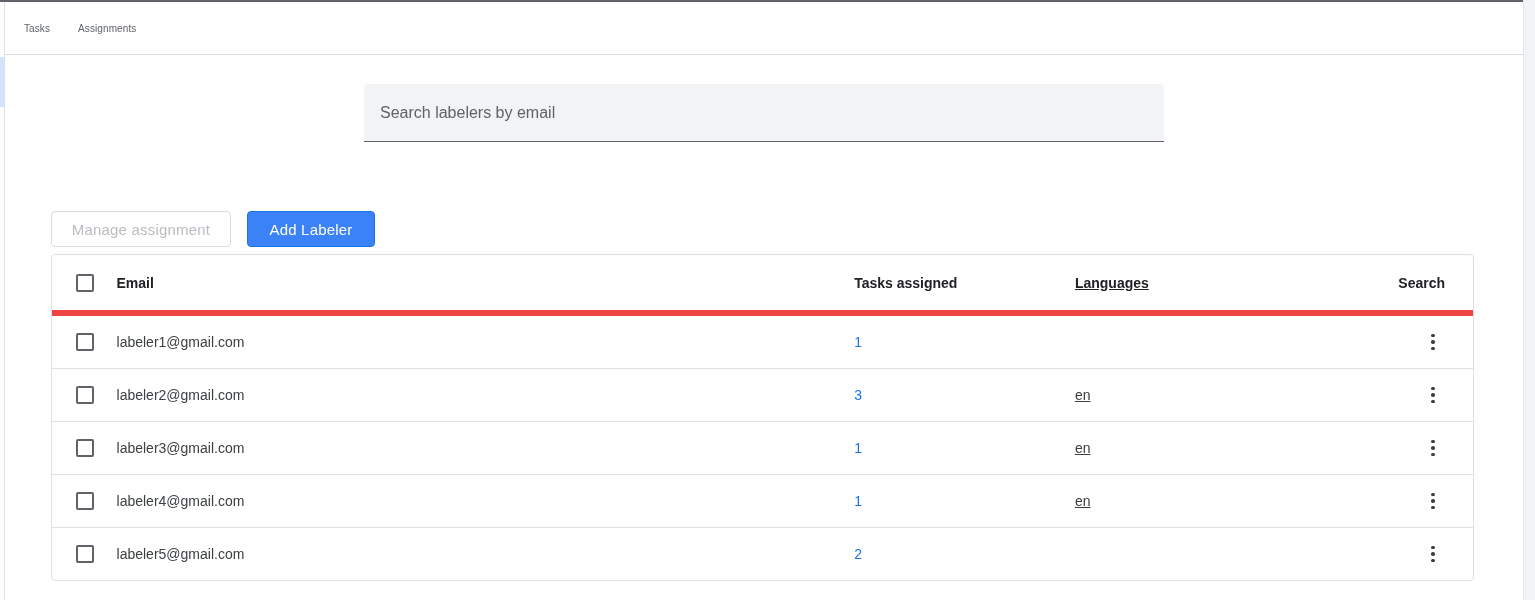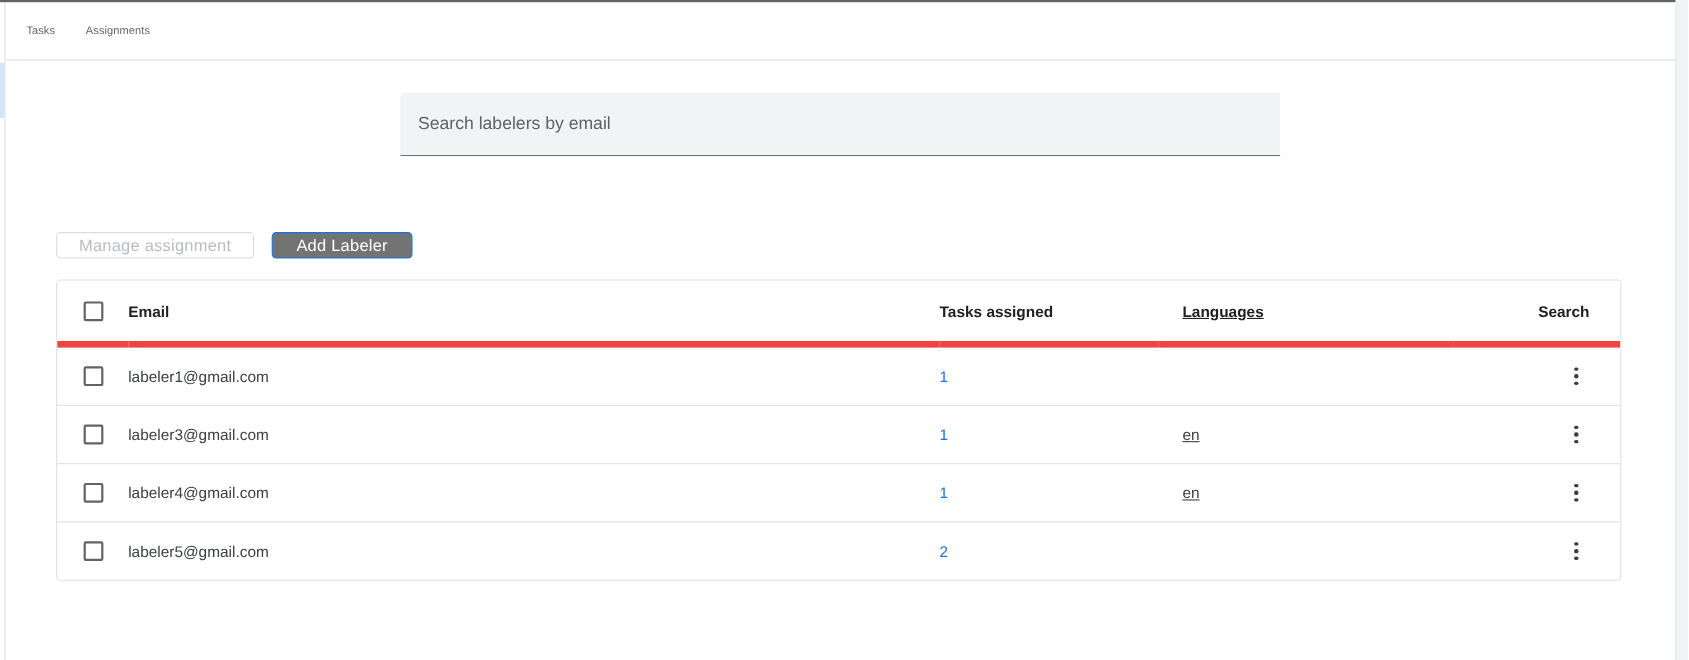--- a/index.html
+++ b/index.html
@@ -170,37 +170,37 @@
     top: 211px;
     left: 51px;
     display: flex;
     align-items: center;
     gap: 16px;
   }
   .btn {
     font-family: "Liberation Sans", sans-serif;
     font-size: 15px;
     letter-spacing: .2px;
-    height: 24px;
+    height: 36px;
     border-radius: 4px;
     padding: 0 16px;
     cursor: pointer;
     box-sizing: border-box;
     display: inline-flex;
     align-items: center;
     justify-content: center;
   }
   .btn-outline {
     background: #ffffff;
     border: 1px solid #dadce0;
     color: #b9bcc0;
     min-width: 180px;
   }
   .btn-filled {
-    background: #737373;
+    background: #3b82f6;
     border: 1px solid #1a73e8;
     color: #ffffff;
     font-weight: 500;
     min-width: 128px;
   }
 
   
   .table-card {
     position: absolute;
     top: 254px;
@@ -341,20 +341,37 @@
           <td class="col-lang lang-cell"></td>
           <td class="col-act">
             <span class="kebab">
                 <i></i>
                 <i></i>
                 <i></i>
               </span>
           </td>
         </tr>
 
+        <tr>
+          <td class="col-check">
+            <span class="cb"></span>
+          </td>
+          <td class="col-email">labeler2@gmail.com</td>
+          <td class="col-tasks">
+            <a class="tasks-link">3</a>
+          </td>
+          <td class="col-lang lang-cell">en</td>
+          <td class="col-act">
+            <span class="kebab">
+                <i></i>
+                <i></i>
+                <i></i>
+              </span>
+          </td>
+        </tr>
 
         <tr>
           <td class="col-check">
             <span class="cb"></span>
           </td>
           <td class="col-email">labeler3@gmail.com</td>
           <td class="col-tasks">
             <a class="tasks-link">1</a>
           </td>
           <td class="col-lang lang-cell">en</td>

